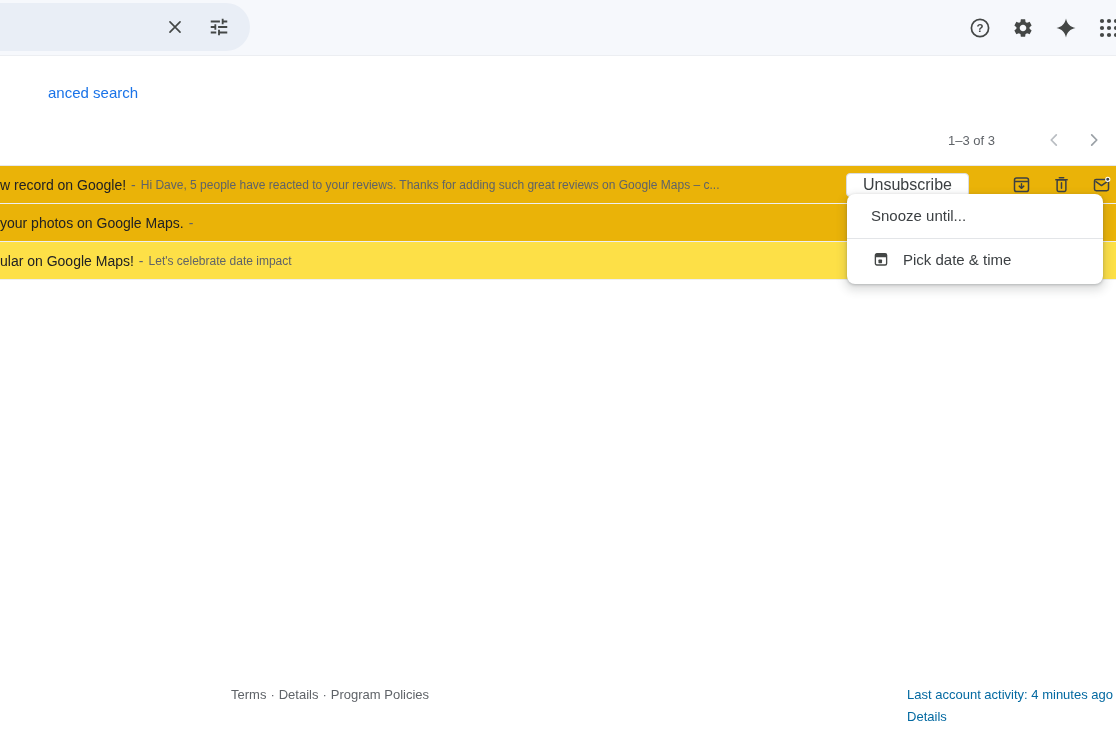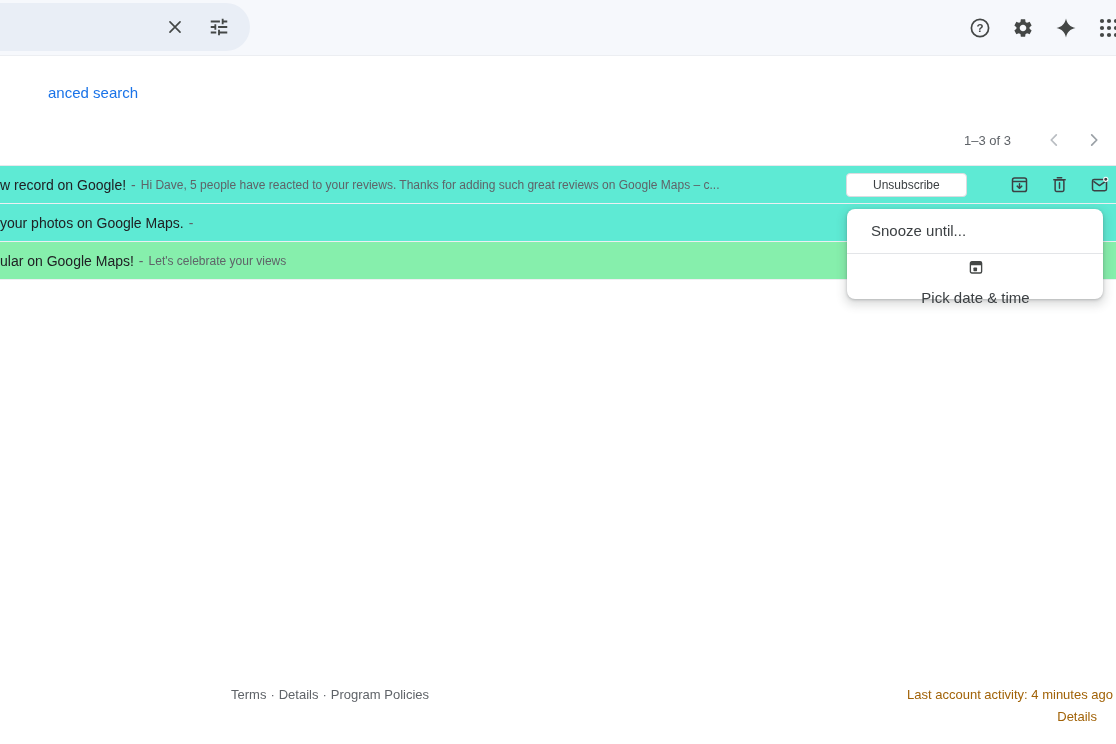--- a/index.html
+++ b/index.html
@@ -14,56 +14,56 @@
   .search-pill{ position:absolute; left:-26px; top:3px; width:276px; height:48px;
     border-radius:24px; background:#e9eef6; display:flex; align-items:center;
     justify-content:flex-end; padding-right:11px; gap:4px; }
   .iconbtn{ width:40px; height:40px; border:none; background:transparent; border-radius:50%;
     display:flex; align-items:center; justify-content:center; padding:0; cursor:pointer; }
   .topbar-right{ position:absolute; left:960px; top:8px; display:flex; gap:3px; }
   
   .adv-link{ position:absolute; left:0; top:84px; font-size:15px; color:#1a73e8; cursor:pointer;margin-left:48px; }
   
   .pager{ position:absolute; top:128px; right:10px; display:flex; align-items:center; }
-  .pager .range{ font-size:13px; color:#5f6368; margin-right:31px; }
+  .pager .range{ font-size:13px; color:#5f6368; margin-right:47px; }
   .pager .pbtn{ width:24px; height:24px; border:none; background:transparent; padding:0;
     display:flex; align-items:center; justify-content:center; cursor:pointer; }
   .pager .next{ margin-left:16px; }
   
   .email-list{ position:absolute; left:0; top:165px; width:1116px; border-top:1px solid #e6e8ec; }
-  .email-row{ position:relative; height:38px; border-bottom:1px solid #edeff2; background:#5eead4;
+  .email-row{ position:relative; height:38px; border-bottom:1px solid #edeff2; background:#eab308;
     display:flex; align-items:center; white-space:nowrap; overflow:hidden; cursor:pointer; }
-  .email-row.read{ background:#86efac; }
+  .email-row.read{ background:#fde047; }
   .subj{ font-size:14px; color:#202124; }
   .sep{ font-size:14px; color:#5f6368; padding:0 5px; }
   .snip{ font-size:12px; color:#5f6368; }
   .row-actions{ position:absolute; left:846px; top:0; height:100%; display:flex; align-items:center; }
-  .unsub{ height:24px; padding:0 26px; font-size:12px; color:#3c4043; background:#fff;
+  .unsub{ height:24px; padding:0 16px; font-size:16px; color:#3c4043; background:#fff;
     border:1px solid #dadce0; border-radius:4px; font-family:inherit; cursor:pointer; }
   .act{ width:40px; height:40px; border:none; border-radius:50%; background:transparent;
     display:flex; align-items:center; justify-content:center; padding:0; cursor:pointer; }
   .act.first{ margin-left:33px; }
   .act.active{ background:#e3e6ea; }
   
-  .snooze-menu{ position:absolute; left:847px; top:209px; width:256px; background:#fff;
+  .snooze-menu{ position:absolute; left:847px; top:194px; width:256px; background:#fff;
     border-radius:8px; padding:5px 0 9px; z-index:10;
     box-shadow:0 1px 3px rgba(60,64,67,.3), 0 4px 8px 3px rgba(60,64,67,.15); }
   .menu-title{ height:32px; display:flex; align-items:center; padding:0 24px;
     font-size:15px; color:#3c4043; }
   .menu-item{ height:32px; display:flex; align-items:center; justify-content:space-between;
     padding:0 24px; font-size:15px; color:#3c4043; cursor:pointer; }
   .menu-item .val{ color:#7d8186; }
   .menu-divider{ height:1px; background:#e3e5e8; margin:7px 0 4px; }
   .menu-action{ height:32px; display:flex; align-items:center; gap:13px;
-    padding:0 24px 0 25px; font-size:15px; color:#3c4043; cursor:pointer;flex-direction:column; }
+    padding:0 24px 0 25px; font-size:15px; color:#3c4043; cursor:pointer; }
   
   .footer-left{ position:absolute; left:231px; top:687px; font-size:13px; color:#5f6368; }
   .footer-left .dot{ margin:0 4px; }
   .footer-left .flink{ cursor:pointer; }
-  .footer-right{ position:absolute; right:3px; top:687px; font-size:13px; color:#a16207; text-align:right; }
+  .footer-right{ position:absolute; right:3px; top:687px; font-size:13px; color:#0369a1; text-align:left; }
   .footer-right .details{ display:block; margin-top:7px; margin-right:16px; cursor:pointer; }
   svg{ display:block; }
 </style>
 </head>
 <body>
 
 <div class="stage">
 
   <header class="topbar">
     <div class="search-pill">
@@ -194,21 +194,21 @@
     </div>
 
     <div class="email-row">
       <span class="subj">your photos on Google Maps.</span>
       <span class="sep">-</span>
     </div>
 
     <div class="email-row read">
       <span class="subj">ular on Google Maps!</span>
       <span class="sep">-</span>
-      <span class="snip">Let's celebrate your views</span>
+      <span class="snip">Let's celebrate date impact</span>
     </div>
   </div>
 
   <div class="snooze-menu">
     <div class="menu-title">Snooze until...</div>
 
 
     <div class="menu-divider"></div>
 
     <div class="menu-action">

